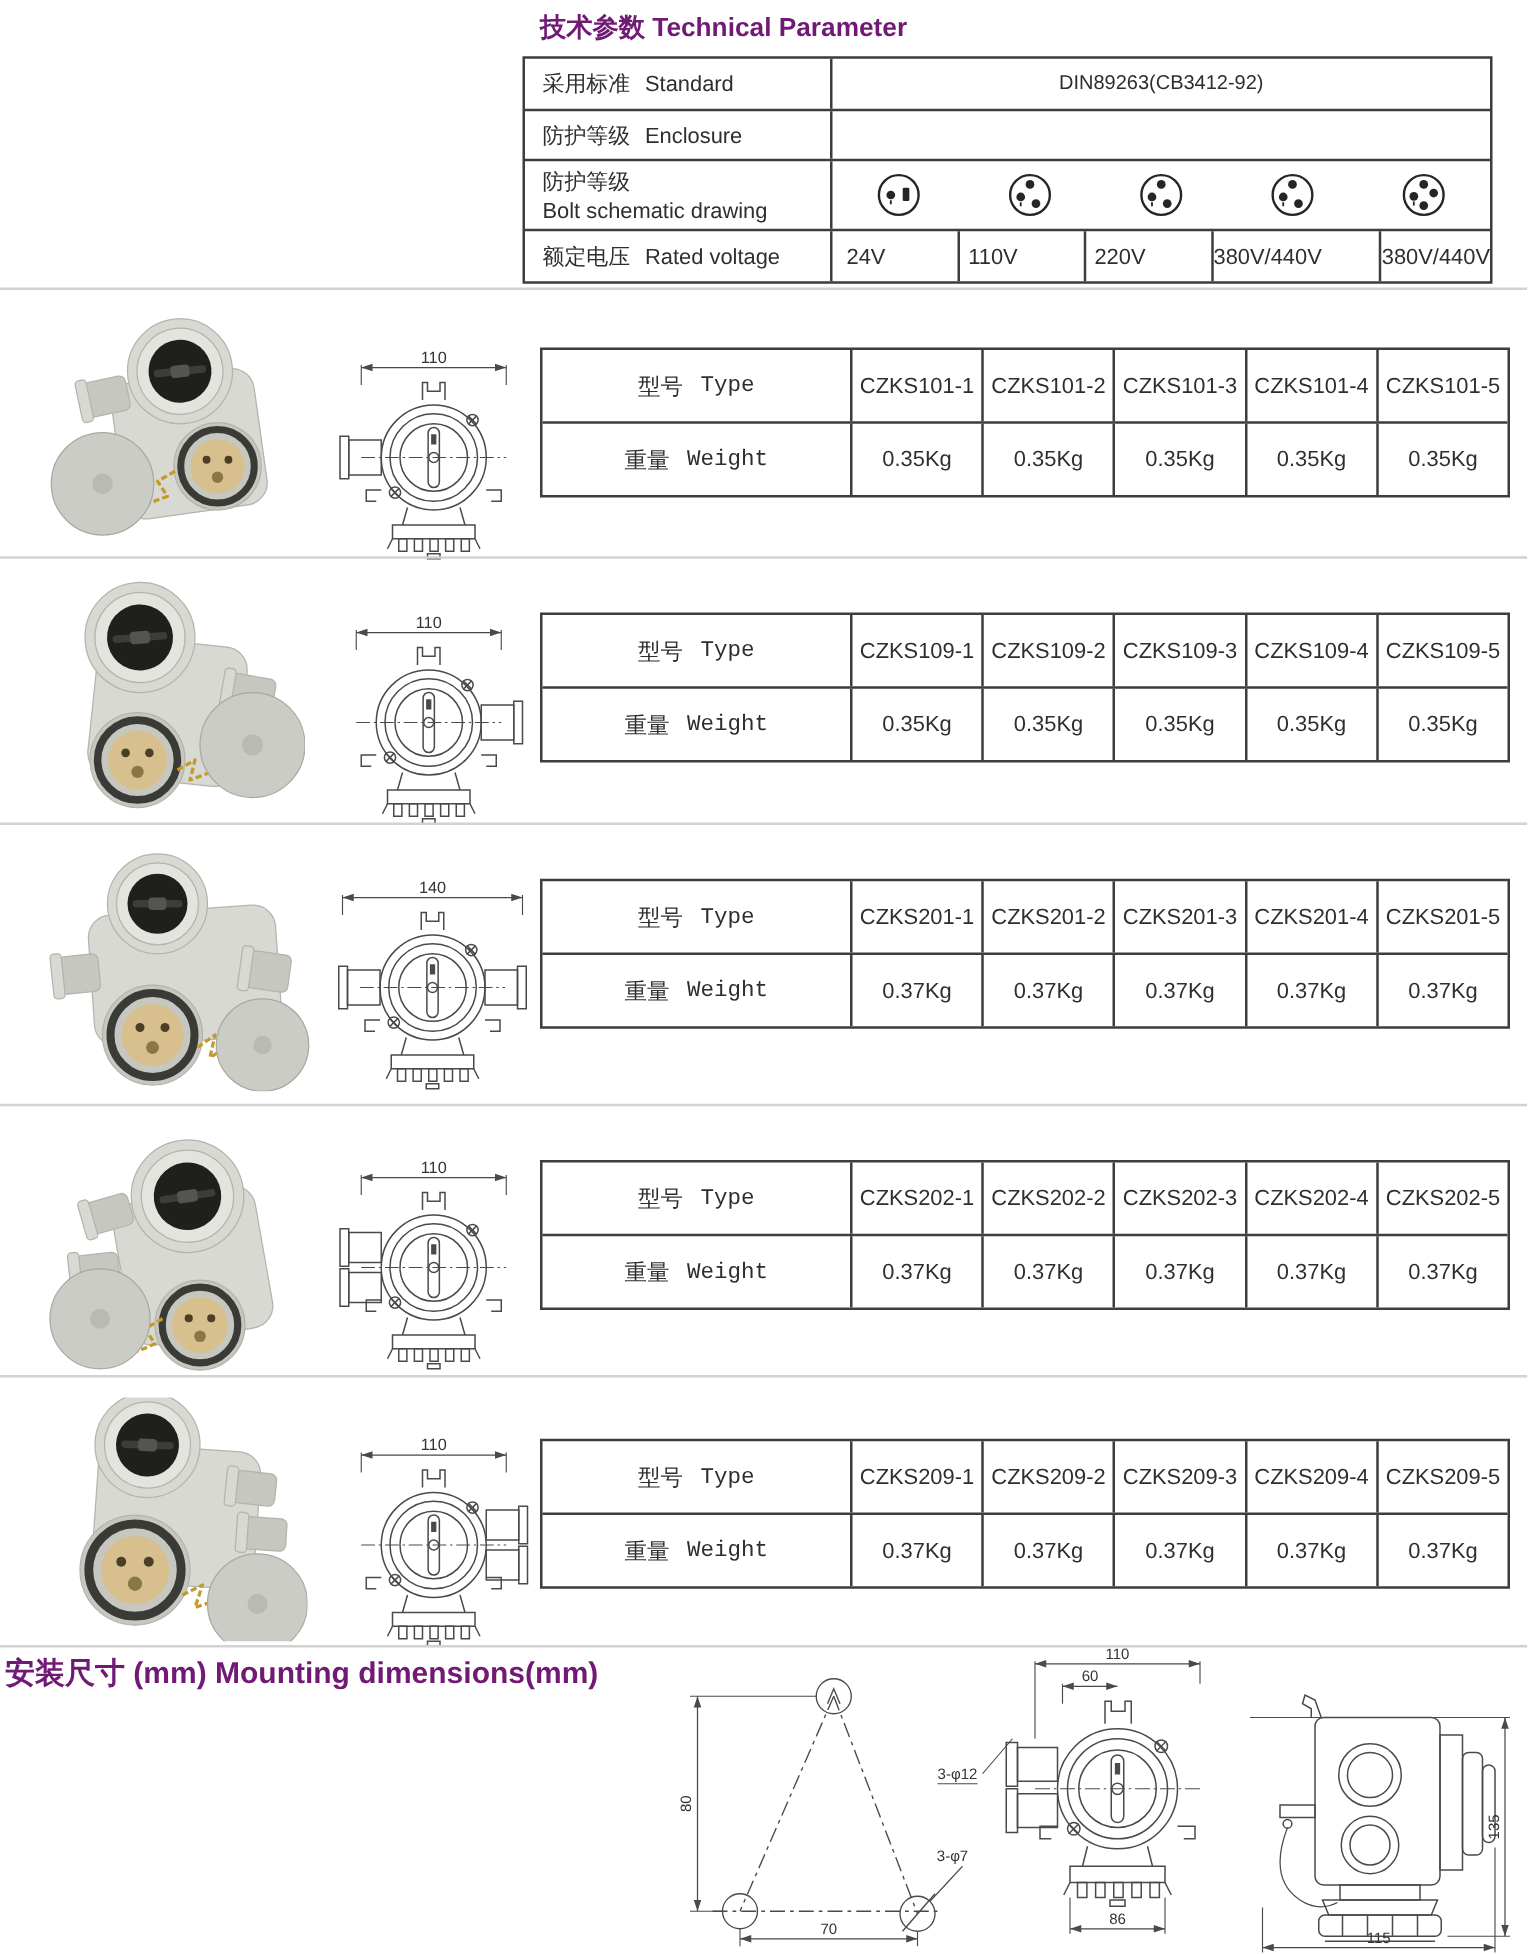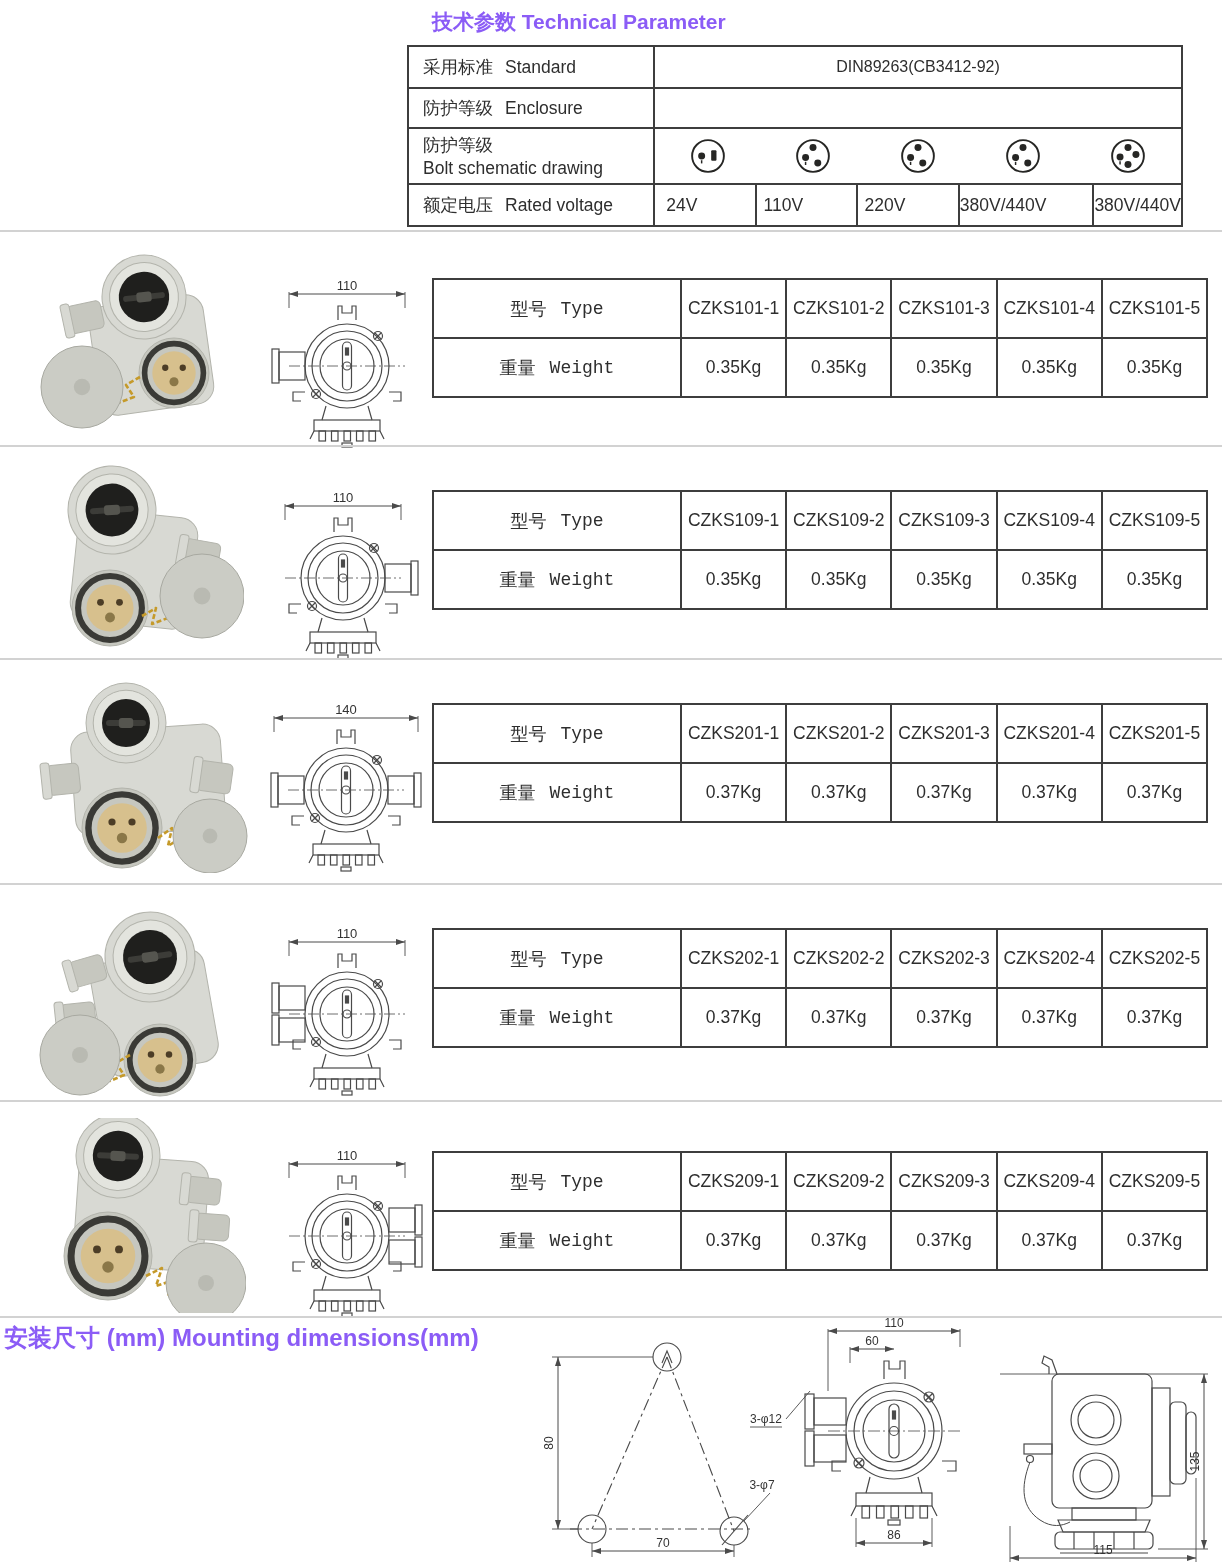--- a/index.html
+++ b/index.html
@@ -1,23 +1,23 @@
 <!DOCTYPE html>
 <html><head>
 <meta charset="utf-8">
 <style>
   html,body{margin:0;padding:0;background:#fff;}
   .page{position:relative;width:1222px;height:1563px;background:#ffffff;overflow:hidden;
         font-family:"Liberation Sans","DejaVu Sans",sans-serif;color:#2e2e2e;}
   .sec-sep{position:absolute;left:0;width:1222px;height:2px;background:#d2d2d2;}
-  .orange-title{position:absolute;font-weight:bold;color:#8b5cf6;letter-spacing:0;}
+  .orange-title{position:absolute;font-weight:bold;color:#701a75;letter-spacing:0;}
   #tech-title{left:432px;top:8px;font-size:21px;}
   #mount-title{left:4px;top:1322px;font-size:24px;}
   
-  #tech-table{position:absolute;left:407px;top:45px;width:776px;border:2px solid #3d3d3d;box-sizing:border-box;background:#fff;}
+  #tech-table{position:absolute;left:418px;top:45px;width:776px;border:2px solid #3d3d3d;box-sizing:border-box;background:#fff;}
   .tt-row{display:flex;align-items:stretch;}
   .tt-row + .tt-row{border-top:2px solid #3d3d3d;}
   .tt-label{flex:0 0 246px;border-right:2px solid #3d3d3d;display:flex;align-items:center;
             padding-left:14px;gap:12px;font-size:17.5px;box-sizing:border-box;}
   .tt-label.two-line{flex-direction:column;align-items:flex-start;justify-content:center;gap:1px;}
   .tt-span{flex:1;display:flex;align-items:center;justify-content:center;font-size:16px;}
   .h40{height:40px}.h38{height:38px}.h54{height:54px}
   .tt-pins{flex:1;display:flex;}
   .tt-pin{flex:1;display:flex;align-items:center;justify-content:center;}
   .tt-volts{flex:1;display:flex;}

